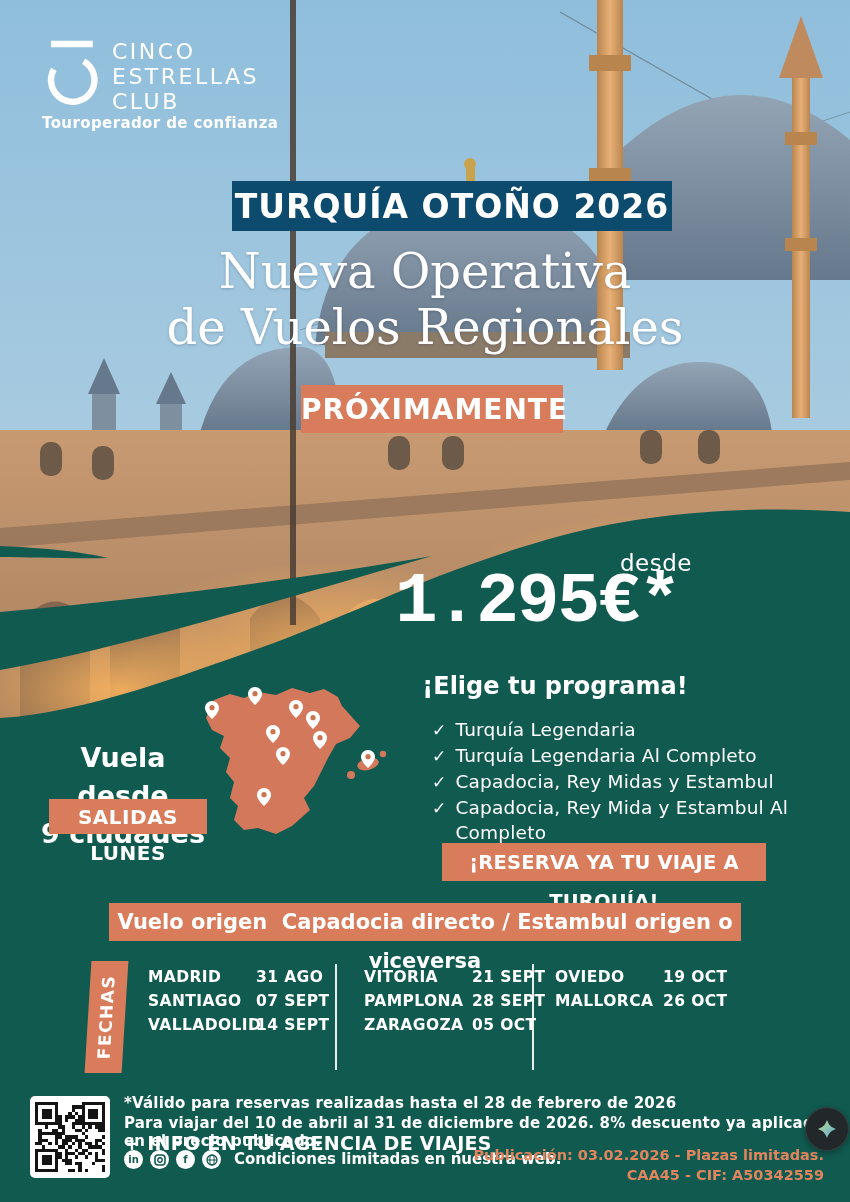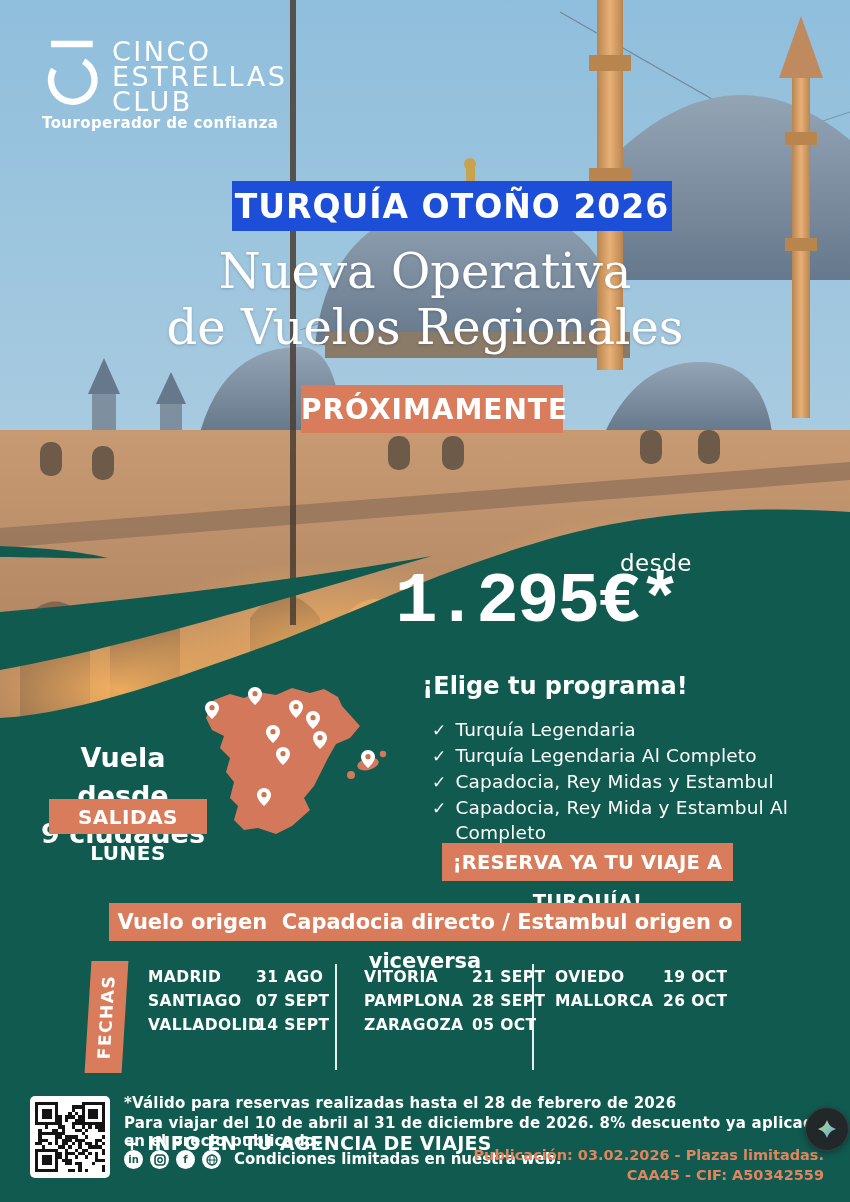--- a/index.html
+++ b/index.html
@@ -11,26 +11,26 @@
   }
   
   .photo{position:absolute;left:0;top:0;width:850px;height:730px;}
   .photo svg{display:block;}
   
   .wave{position:absolute;left:0;top:460px;width:850px;height:290px;}
   
   .logo{position:absolute;left:42px;top:36px;}
   .logo-row{display:flex;align-items:flex-start;}
   .logo-glyph{width:58px;height:74px;margin-right:12px;}
-  .logo-text{font-size:27px;line-height:25px;letter-spacing:2.5px;font-weight:400;padding-top:3px;}
+  .logo-text{font-size:22px;line-height:25px;letter-spacing:2.5px;font-weight:400;padding-top:3px;}
   .tagline{font-weight:bold;font-size:15px;letter-spacing:.4px;}
   
   .hero-banner{
     position:absolute;left:232px;top:181px;width:440px;height:50px;
-    background:#1d4ed8;color:#fff;font-weight:bold;font-size:33px;letter-spacing:1px;
+    background:#0c4a6e;color:#fff;font-weight:bold;font-size:33px;letter-spacing:1px;
     text-align:center;line-height:51px;
   }
   .headline{
     position:absolute;left:0;top:243px;width:850px;text-align:center;
     font-family:"DejaVu Serif","Liberation Serif",serif;font-weight:normal;
     font-size:48px;line-height:56px;margin:0;text-shadow:0 1px 3px rgba(40,40,60,.25);
   }
   .coming-badge{
     position:absolute;left:301px;top:385px;width:262px;height:48px;
     background:#D97C5B;font-weight:bold;font-size:28px;letter-spacing:1px;
@@ -51,21 +51,21 @@
   
   .origin-text{position:absolute;left:35px;top:731px;width:176px;text-align:center;font-weight:bold;font-size:27px;line-height:38px;margin-top:8px;}
   .salidas-badge{
     position:absolute;left:49px;top:799px;width:158px;height:35px;
     background:#D97C5B;font-weight:bold;font-size:20px;text-align:center;line-height:36px;letter-spacing:.5px;
   }
   .map{position:absolute;left:192px;top:680px;width:200px;height:168px;}
   .map .pin{position:absolute;width:14px;height:18px;}
   
   .reserve-banner{
-    position:absolute;left:442px;top:843px;width:291px;height:38px;
+    position:absolute;left:442px;top:843px;width:324px;height:38px;
     background:#D97C5B;font-weight:bold;font-size:19.5px;text-align:center;line-height:39px;letter-spacing:.2px;
   }
   .route-banner{
     position:absolute;left:109px;top:903px;width:632px;height:38px;
     background:#D97C5B;font-weight:bold;font-size:21px;text-align:center;line-height:39px;
     white-space:pre-wrap;
   }
   
   .schedule{position:absolute;left:88px;top:961px;width:680px;height:114px;}
   .schedule-label{

